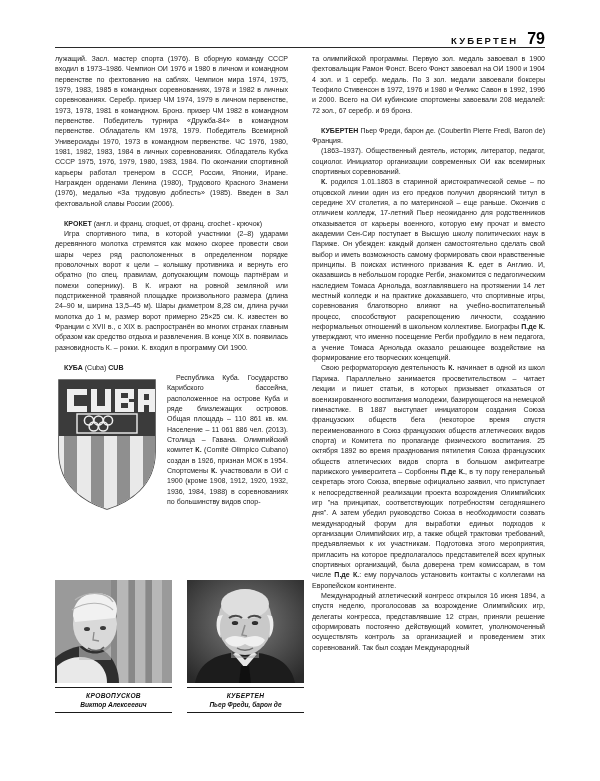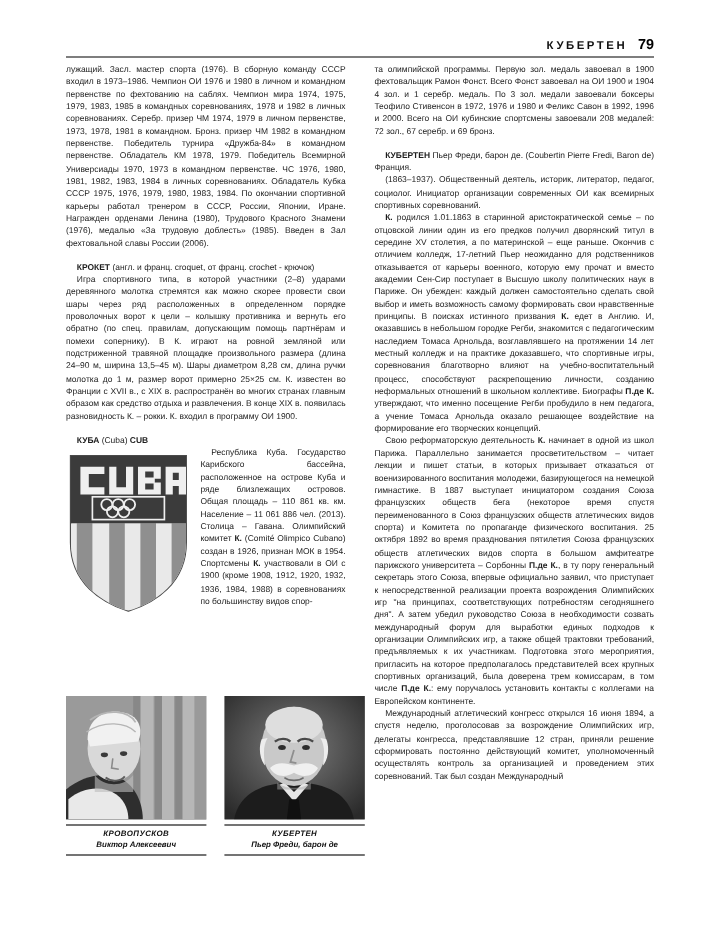--- a/index.html
+++ b/index.html
@@ -32,21 +32,21 @@
     align-items: baseline;
     gap: 9px;
   }
   .rh-title {
     font-size: 9.5px;
     font-weight: bold;
     letter-spacing: 2.1px;
     color: #111;
   }
   .rh-page {
-    font-size: 12px;
+    font-size: 16px;
     font-weight: bold;
     color: #000;
     letter-spacing: 0px;
   }
   .head-rule {
     position: absolute;
     left: 55px; top: 47px;
     width: 490px; height: 1px;
     background: #2a2a2a;
   }

